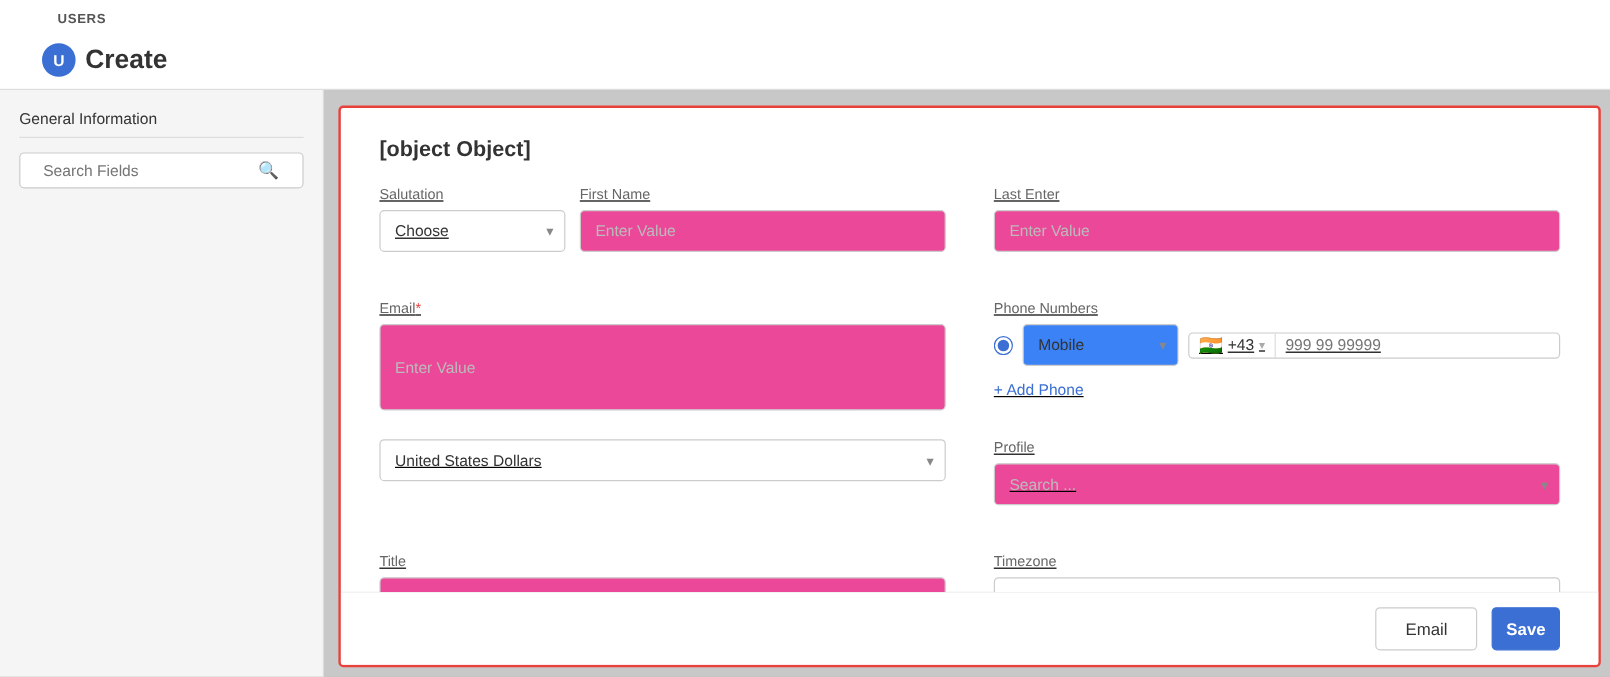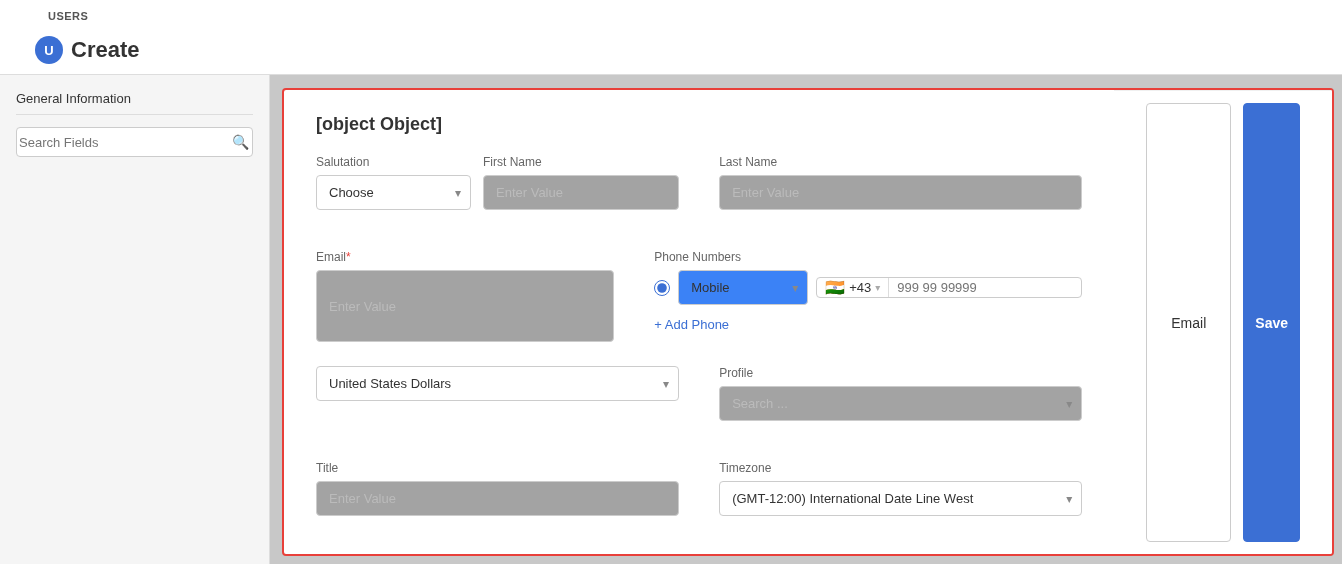--- a/index.html
+++ b/index.html
@@ -84,21 +84,21 @@
       padding-bottom: 8px;
       border-bottom: 1px solid #ddd;
     }
 
     .sidebar-search {
       display: flex;
       align-items: center;
       border: 1px solid #ccc;
       border-radius: 4px;
       background: white;
-      padding: 6px 2px;
+      padding: 6px 19px;
       margin-top: 8px;
     }
 
     .sidebar-search input {
       border: none;
       outline: none;
       font-size: 13px;
       color: #666;
       flex: 1;
       background: transparent;
@@ -117,38 +117,39 @@
       position: absolute;
       top: 88px;
       left: 282px;
       right: 8px;
       bottom: 8px;
       background: white;
       border: 2px solid #e8403a;
       border-radius: 4px;
       overflow: hidden;
       display: flex;
-      flex-direction: row;
+      flex-direction: column;
     }
 
     .dialog-scroll {
       flex: 1;
       overflow-y: auto;
       padding: 24px 32px 16px;
     }
 
     .dialog-title {
       font-size: 18px;
       font-weight: 600;
       color: #333;
       margin-bottom: 20px;
     }
 
     .form-group {
       margin-bottom: 20px;
+      text-decoration: underline;
     }
 
     .form-label {
       font-size: 12px;
       color: #666;
       margin-bottom: 6px;
       display: block;
     }
 
     .form-label .required {
@@ -156,21 +157,21 @@
     }
 
     .form-input {
       width: 100%;
       border: 1px solid #ccc;
       border-radius: 4px;
       padding: 9px 12px;
       font-size: 13px;
       color: #333;
       outline: none;
-      background: #a3a3a3;
+      background: #ec4899;
     }
 
     .form-input::placeholder {
       color: #bbb;
     }
 
     .select-wrapper {
       position: relative;
       display: flex;
       align-items: center;
@@ -389,21 +390,21 @@
 
           <div class="form-group">
             <label class="form-label">First Name</label>
             <input type="text" class="form-input" placeholder="Enter Value" style="">
           </div>
         </div>
       </div>
 
       <div>
         <div class="form-group">
-          <label class="form-label">Last Name</label>
+          <label class="form-label">Last Enter</label>
           <input type="text" class="form-input" placeholder="Enter Value" style="">
         </div>
       </div>
     </div>
 
     <div class="two-col-layout">
 
       <div class="form-group">
         <label class="form-label">
           <span>Email</span><span class="required">*</span>

